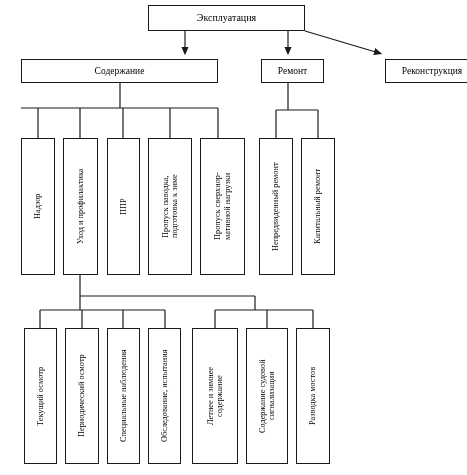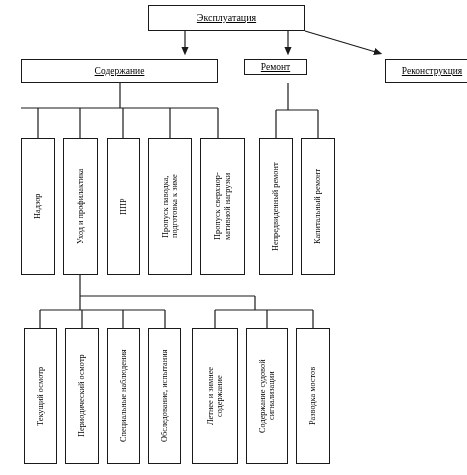--- a/index.html
+++ b/index.html
@@ -47,21 +47,20 @@
     padding: 3px 2px;
   }
   .node.v .txt {
     display: block;
     white-space: pre-line;
     text-align: center;
   }
   .node.h .txt {
     display: block;
     white-space: pre-line;
-    text-decoration: underline;
   }
   .node.root { font-size: 10px; }
 </style>
 </head>
 <body>
 
 <div id="canvas">
 
   <svg id="wires" viewBox="0 0 467 475" xmlns="http://www.w3.org/2000/svg">
     <defs>
@@ -108,21 +107,21 @@
     </g>
   </svg>
 
   <div class="node h root" style="left:148px; top:5px; width:157px; height:26px;">
     <span class="txt">Эксплуатация</span>
   </div>
 
   <div class="node h" style="left:21px; top:59px; width:197px; height:24px;">
     <span class="txt">Содержание</span>
   </div>
-  <div class="node h" style="left:244px; top:59px; width:63px; height:16px;">
+  <div class="node h" style="left:261px; top:59px; width:63px; height:24px;">
     <span class="txt">Ремонт</span>
   </div>
   <div class="node h" style="left:353px; top:59px; width:94px; height:24px;margin-left:32px;">
     <span class="txt">Реконструкция</span>
   </div>
 
   <div class="node v" style="left:21px; top:138px; width:34px; height:137px;">
     <span class="txt">Надзор</span>
   </div>
   <div class="node v" style="left:63px; top:138px; width:35px; height:137px;">

